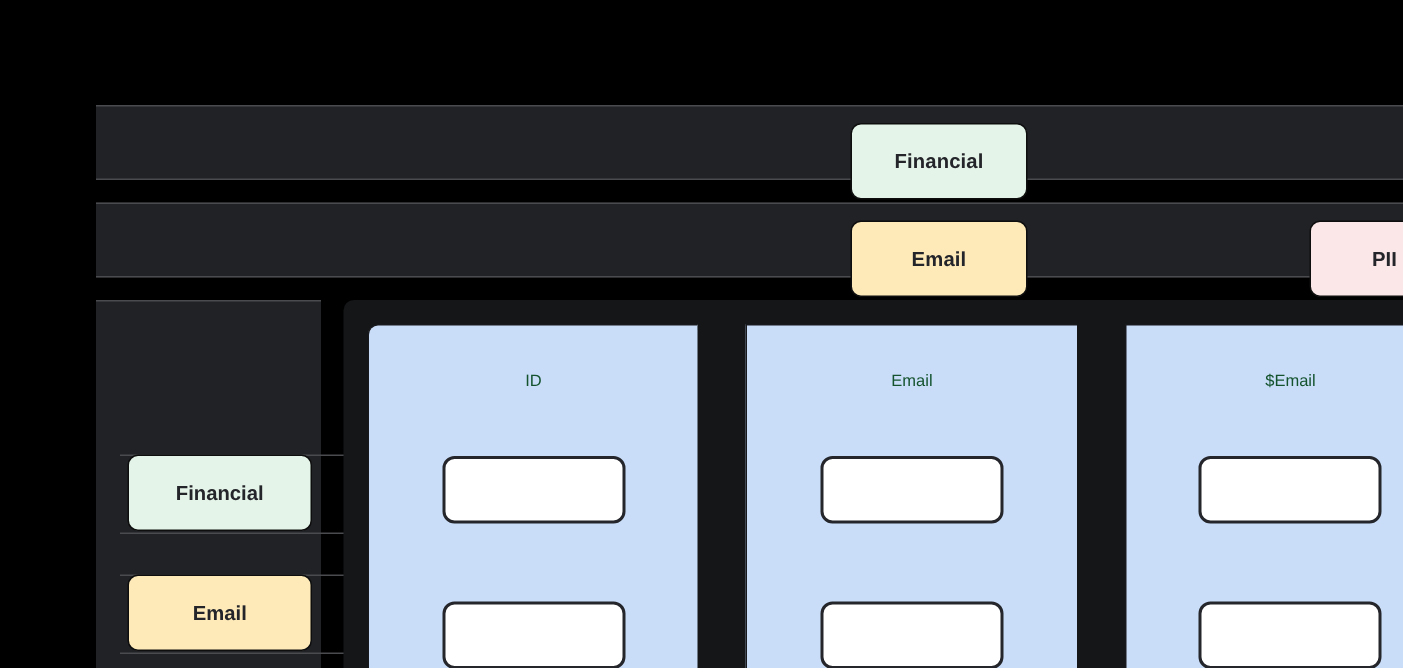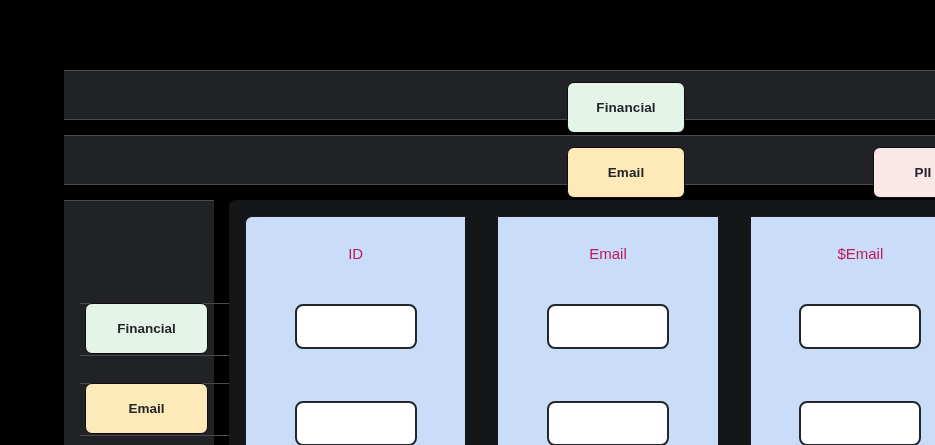--- a/index.html
+++ b/index.html
@@ -130,22 +130,22 @@
     border-top-left-radius: 7px;
     border-bottom-left-radius: 7px;
   }
   .column:last-child {
     border-right: 1px solid #18191c;
     border-top-right-radius: 7px;
     border-bottom-right-radius: 7px;
   }
 
   .col-header {
-    font-size: 15px;
-    color: #be185d;
+    font-size: 11px;
+    color: #14532d;
     line-height: 20px;
     height: 24px;
     white-space: nowrap;
   }
 
   .cells {
     margin-top: 8px;
     display: flex;
     flex-direction: column;
     gap: 20px;

